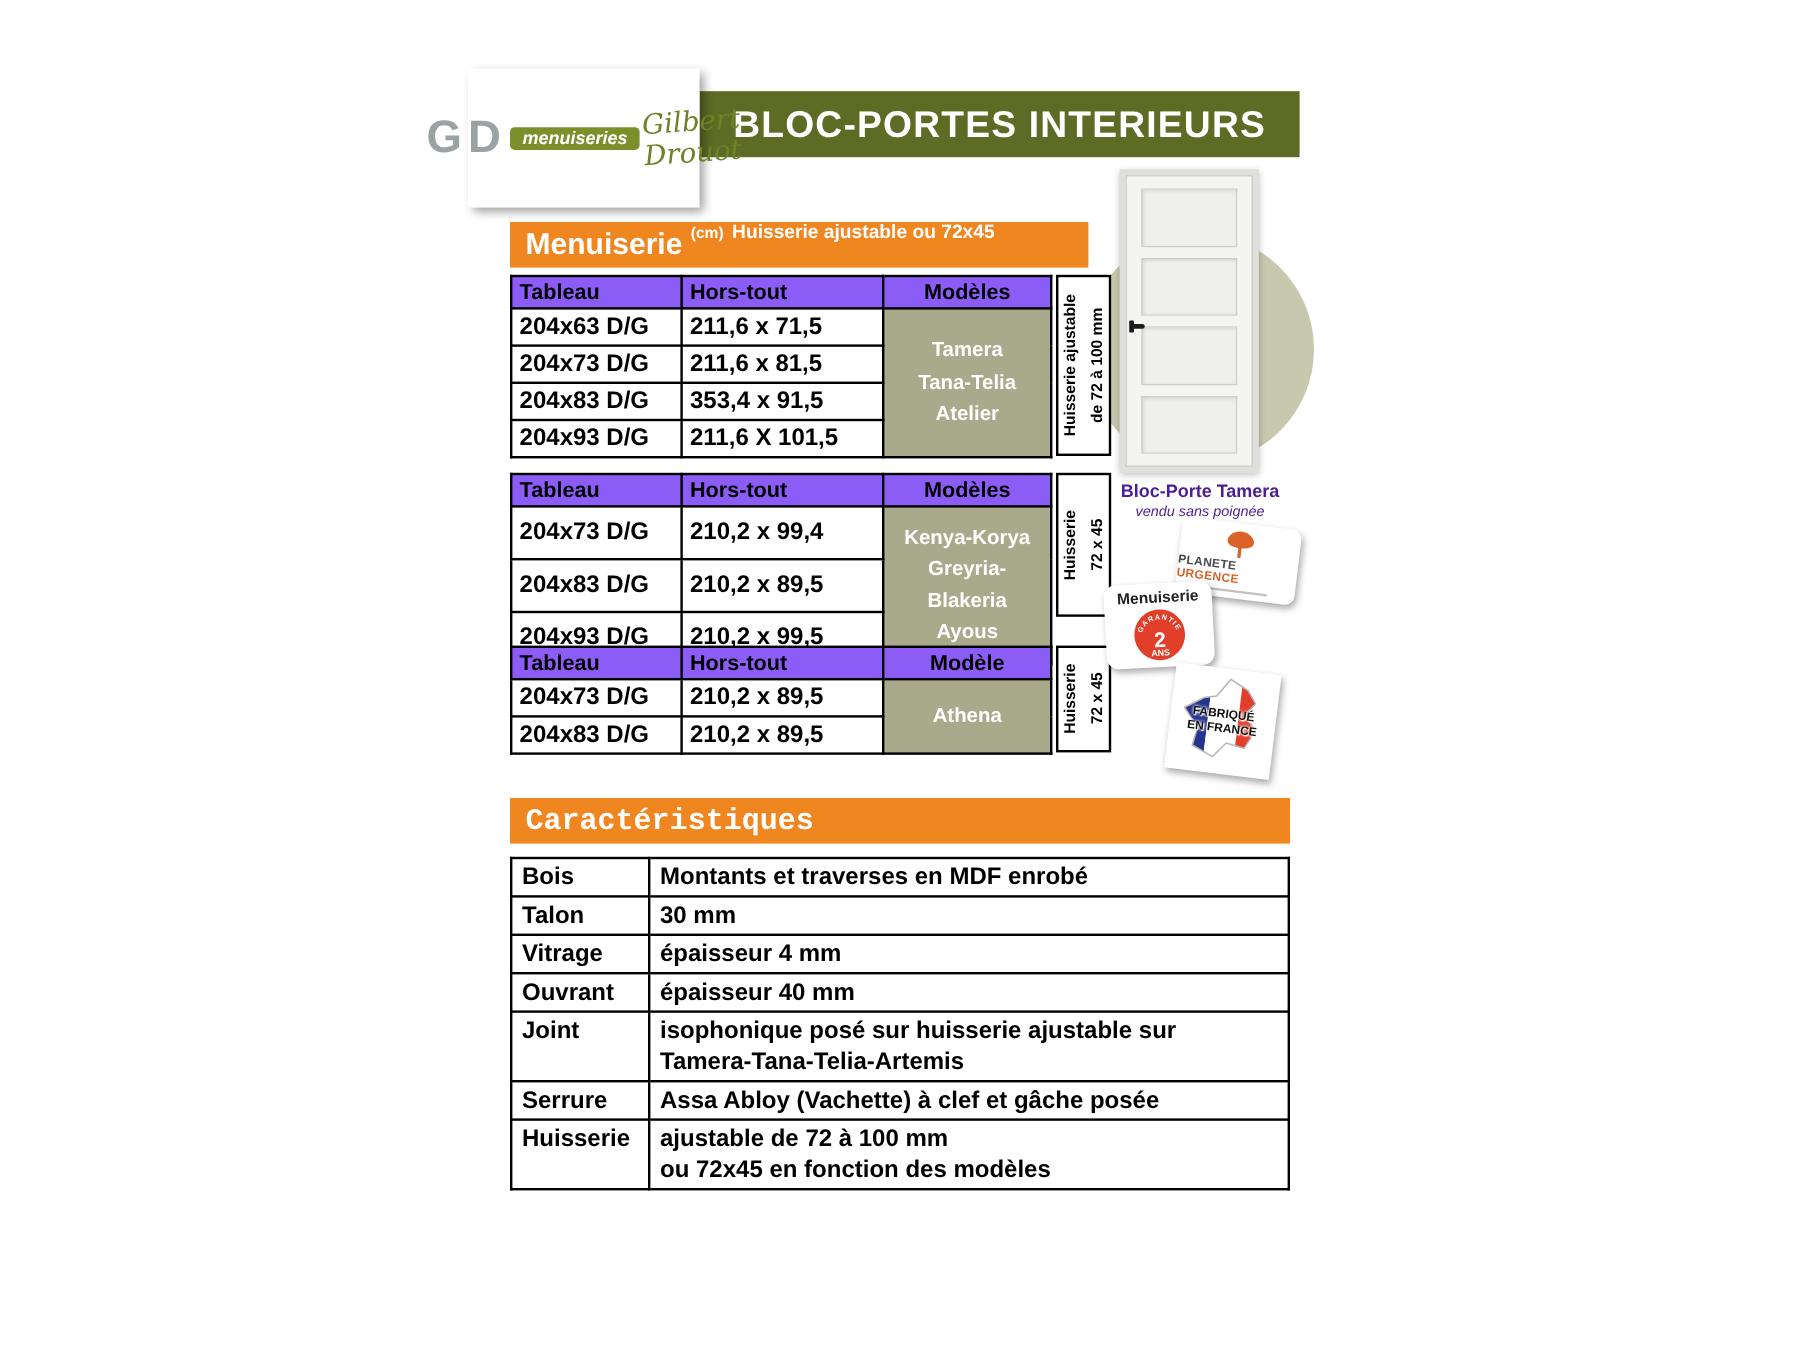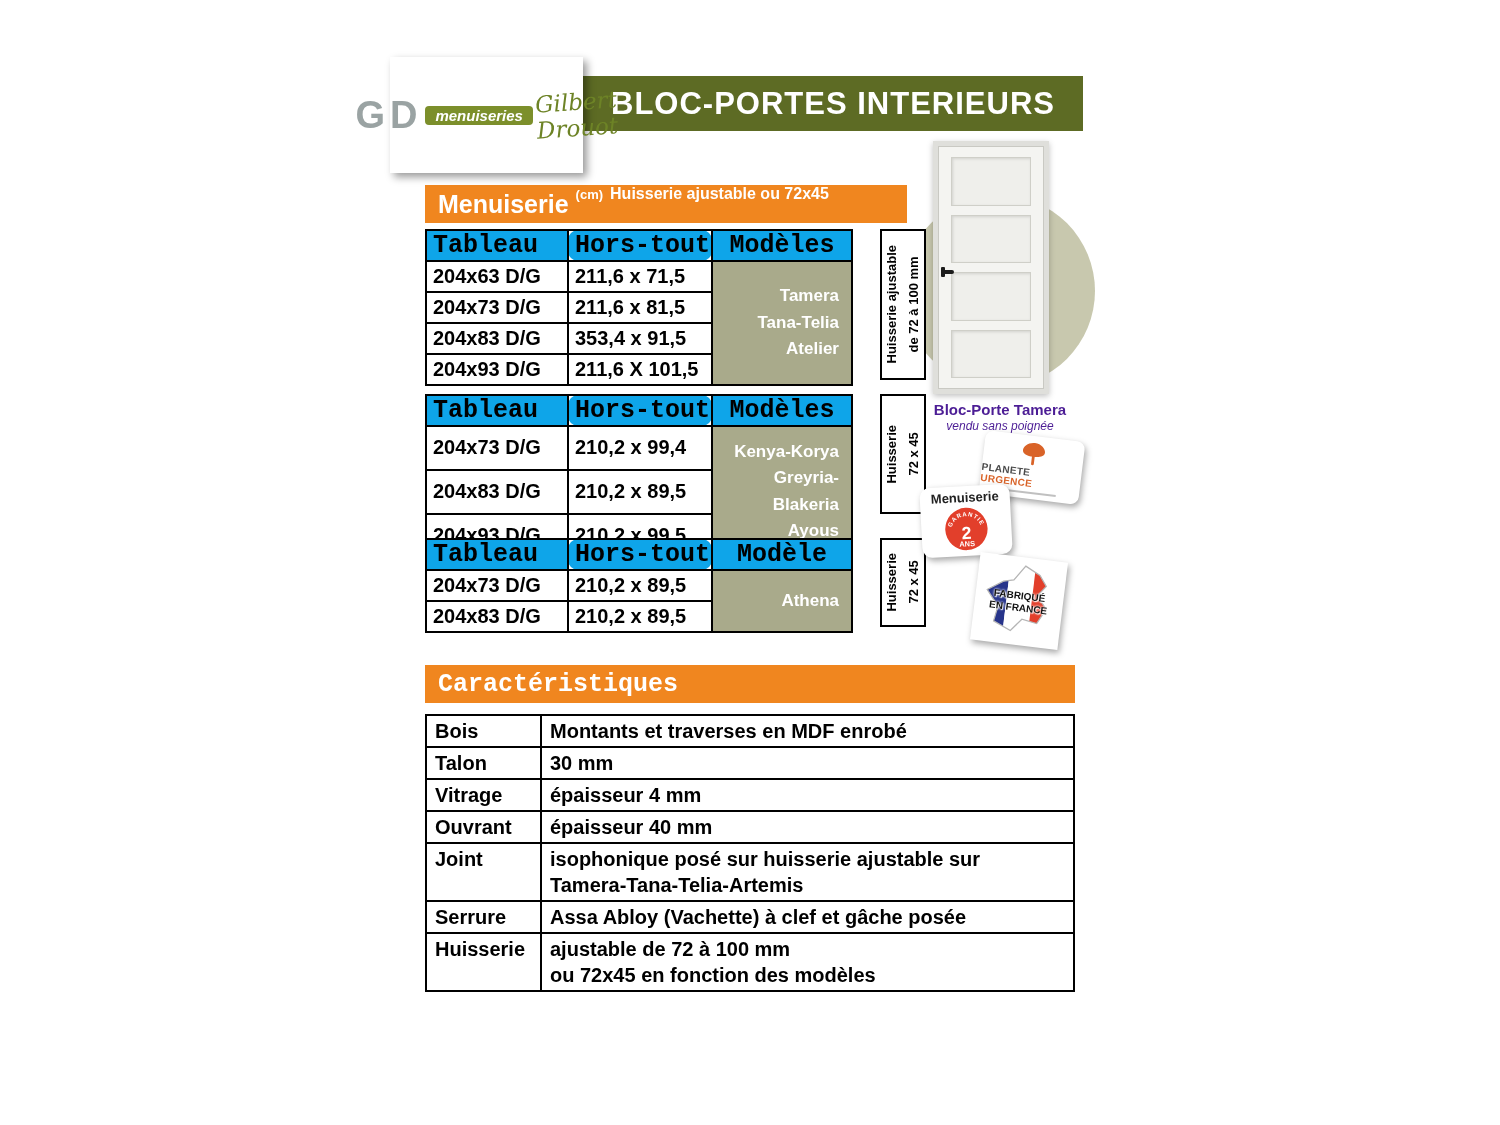--- a/index.html
+++ b/index.html
@@ -35,27 +35,27 @@
   .dim-title{font-size:25px;font-weight:bold;align-self:center;}
   .dim-unit{font-size:13px;font-weight:bold;}
   .dim-sub{font-size:16px;font-weight:bold;}
   .char-banner{position:absolute;left:425px;top:665px;width:650px;height:38px;background:#f0861f;color:#fff;
     display:flex;align-items:center;padding-left:13px;font-size:25px;font-weight:bold;font-family:Liberation Mono, monospace;}
 
   
   .dim-wrap{position:absolute;left:425px;z-index:2;}
   .dim-table{border-collapse:collapse;table-layout:fixed;}
   .dim-table th,.dim-table td{border:2px solid #000;font-weight:bold;color:#000;}
-  .dim-table th{background:#0ea5e9;height:27px;font-size:25px;text-align:left;padding-left:6px;font-family:Liberation Mono, monospace;}
+  .dim-table th{background:#8b5cf6;height:27px;font-size:18px;text-align:left;padding-left:6px;}
   .dim-table th.c3{text-align:center;padding-left:0;}
   .dim-table td{height:31px;font-size:20px;padding-left:6px;background:#fff;}
   .dim-table .c1{width:142px;}
-  .dim-table .c2{width:144px;border-radius:10px;}
+  .dim-table .c2{width:168px;}
   .dim-table .c3{width:140px;}
-  .dim-table td.model{background:#a9aa8b;color:#fff;text-align:right;padding:12px;font-size:17px;line-height:1.55;vertical-align:middle;}
+  .dim-table td.model{background:#a9aa8b;color:#fff;text-align:center;padding:12px;font-size:17px;line-height:1.55;vertical-align:middle;}
   .side-box{position:absolute;left:880px;width:46px;background:#fff;border:2px solid #000;
     display:flex;align-items:center;justify-content:center;z-index:3;}
   .vt{writing-mode:vertical-rl;transform:rotate(180deg);font-size:13px;font-weight:bold;line-height:1.7;
     white-space:pre-line;text-align:center;color:#000;}
 
   
   .badge{position:absolute;background:#fff;box-shadow:2px 3px 6px rgba(0,0,0,.35);z-index:6;}
   .planete{left:982px;top:436px;width:100px;height:63px;border-radius:8px;transform:rotate(7deg);
     display:flex;flex-direction:column;align-items:center;justify-content:center;}
   .pl-tree{width:28px;height:24px;}

